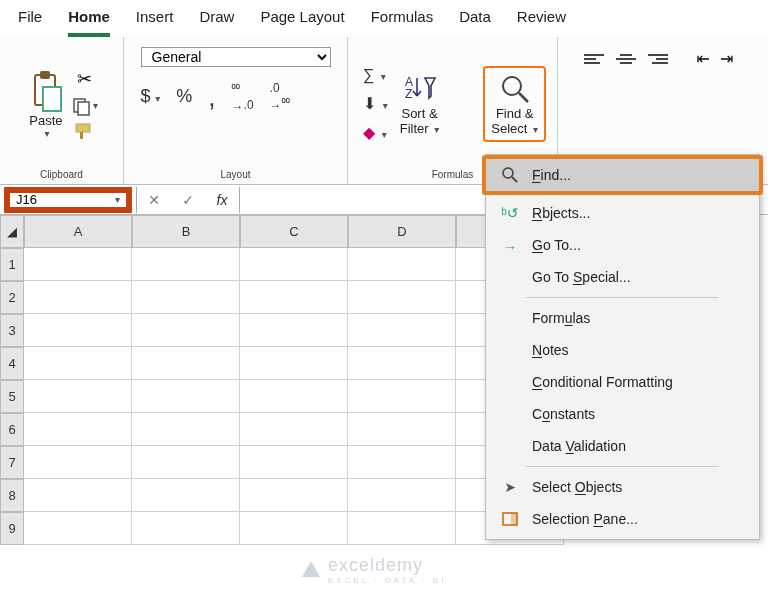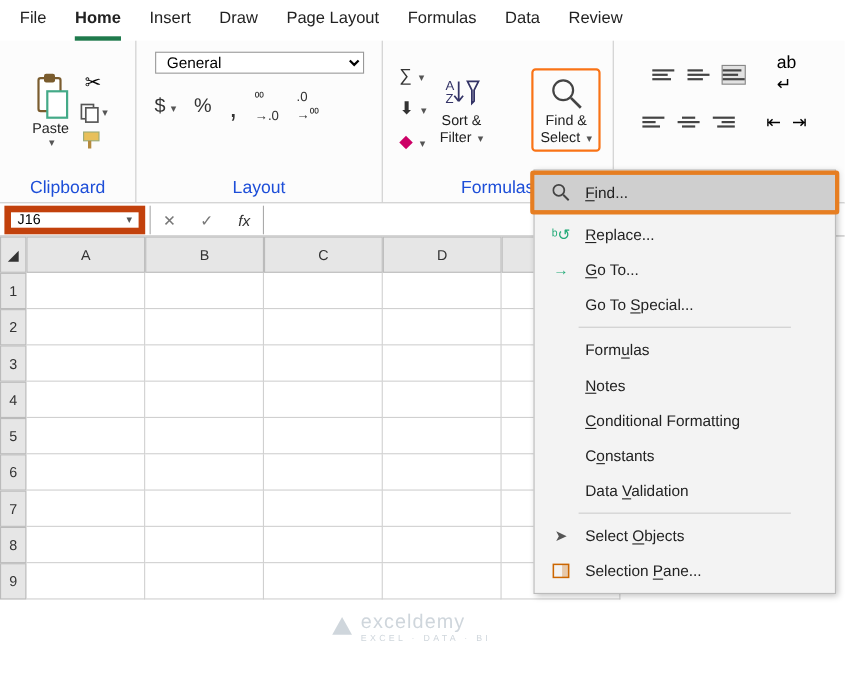--- a/index.html
+++ b/index.html
@@ -5,21 +5,21 @@
   * { box-sizing: border-box; font-family: "Segoe UI", Arial, sans-serif; }
   body { margin:0; background:#fff; width:768px; height:614px; overflow:hidden; position:relative; }
   
   .tabs { display:flex; gap:26px; padding:4px 18px 0 18px; font-size:15px; color:#222; }
   .tab { padding:4px 0 8px 0; cursor:pointer; }
   .tab.active { font-weight:600; border-bottom:4px solid #1f7a4c; }
   
   .ribbon { display:flex; border-bottom:1px solid #bbb; background:#fcfcfc; height:148px; }
   .group { display:flex; flex-direction:column; align-items:center; border-right:1px solid #ccc; padding:4px 6px 0 6px; }
   .group-body { flex:1; display:flex; align-items:center; }
-  .group-label { font-size:16px; color:#1d4ed8; padding:3px 0 4px 0; }
+  .group-label { font-size:10px; color:#404040; padding:3px 0 4px 0; }
   .ico { display:inline-flex; align-items:center; justify-content:center; }
   .chev { font-size:10px; color:#555; margin-left:2px; }
   .btn { display:flex; flex-direction:column; align-items:center; font-size:13px; color:#222; padding:2px 4px; }
   .row { display:flex; gap:6px; align-items:center; }
   .col { display:flex; flex-direction:column; gap:6px; }
   .highlight-box { border:2px solid #f97316; border-radius:4px;margin-left:36px; }
   
   .fbar { display:flex; align-items:center; border-bottom:1px solid #bbb; height:30px; background:#fff; }
   .namebox { width:128px; border:6px solid #c2410c; height:26px; margin:0 4px; display:flex; align-items:center; justify-content:space-between; padding:0 6px; font-size:13px; }
   .fsep { border-left:1px solid #aaa; height:26px; }
@@ -133,39 +133,20 @@
           </svg>
         <span>Find &amp;</span>
         <span><span>Select</span> <span class="chev">▾</span></span>
       </div>
     </div>
     <div class="group-label">Formulas</div>
   </div>
 
   <div class="group" style="width:200px;border-right:none">
     <div class="group-body col" style="gap:14px;padding-top:8px">
-      <div class="row" style="gap:10px">
-        <div class="aln-btn">
-            <span style="width:100%"></span>
-            <span style="width:70%"></span>
-            <span style="width:85%"></span>
-          </div>
-        <div class="aln-btn">
-            <span style="width:70%"></span>
-            <span style="width:100%"></span>
-            <span style="width:70%"></span>
-          </div>
-        <div class="aln-btn aln-sel">
-            <span style="width:85%"></span>
-            <span style="width:70%"></span>
-            <span style="width:100%"></span>
-          </div>
-        <span style="width:8px"></span>
-        <span style="font-size:16px">ab<br>↵</span>
-      </div>
       <div class="row" style="gap:10px">
         <div class="aln-btn">
             <span style="width:100%"></span>
             <span style="width:60%"></span>
             <span style="width:80%"></span>
           </div>
         <div class="aln-btn">
             <span style="width:60%;margin:0 auto"></span>
             <span style="width:100%"></span>
             <span style="width:60%;margin:0 auto"></span>
@@ -278,21 +259,21 @@
           <svg width="16" height="16">
             <circle cx="6" cy="6" r="5" fill="none" stroke="#444" stroke-width="1.6"></circle>
             <line x1="10" y1="10" x2="15" y2="15" stroke="#444" stroke-width="1.8"></line>
           </svg>
         </span>
       <span><span class="u">F</span><span>ind...</span></span>
     </div>
   </div>
   <div class="menu-item">
     <span class="mi-ico" style="color:#2a7">ᵇ↺</span>
-    <span><span class="u">R</span><span>eplace...</span></span>
+    <span><span class="u">R</span><span>bjects...</span></span>
   </div>
   <div class="menu-item">
     <span class="mi-ico" style="color:#2a7">→</span>
     <span><span class="u">G</span><span>o To...</span></span>
   </div>
   <div class="menu-item">
     <span class="mi-ico"></span>
     <span>Go To <span class="u">S</span>pecial...</span>
   </div>
   <div class="menu-sep"></div>

